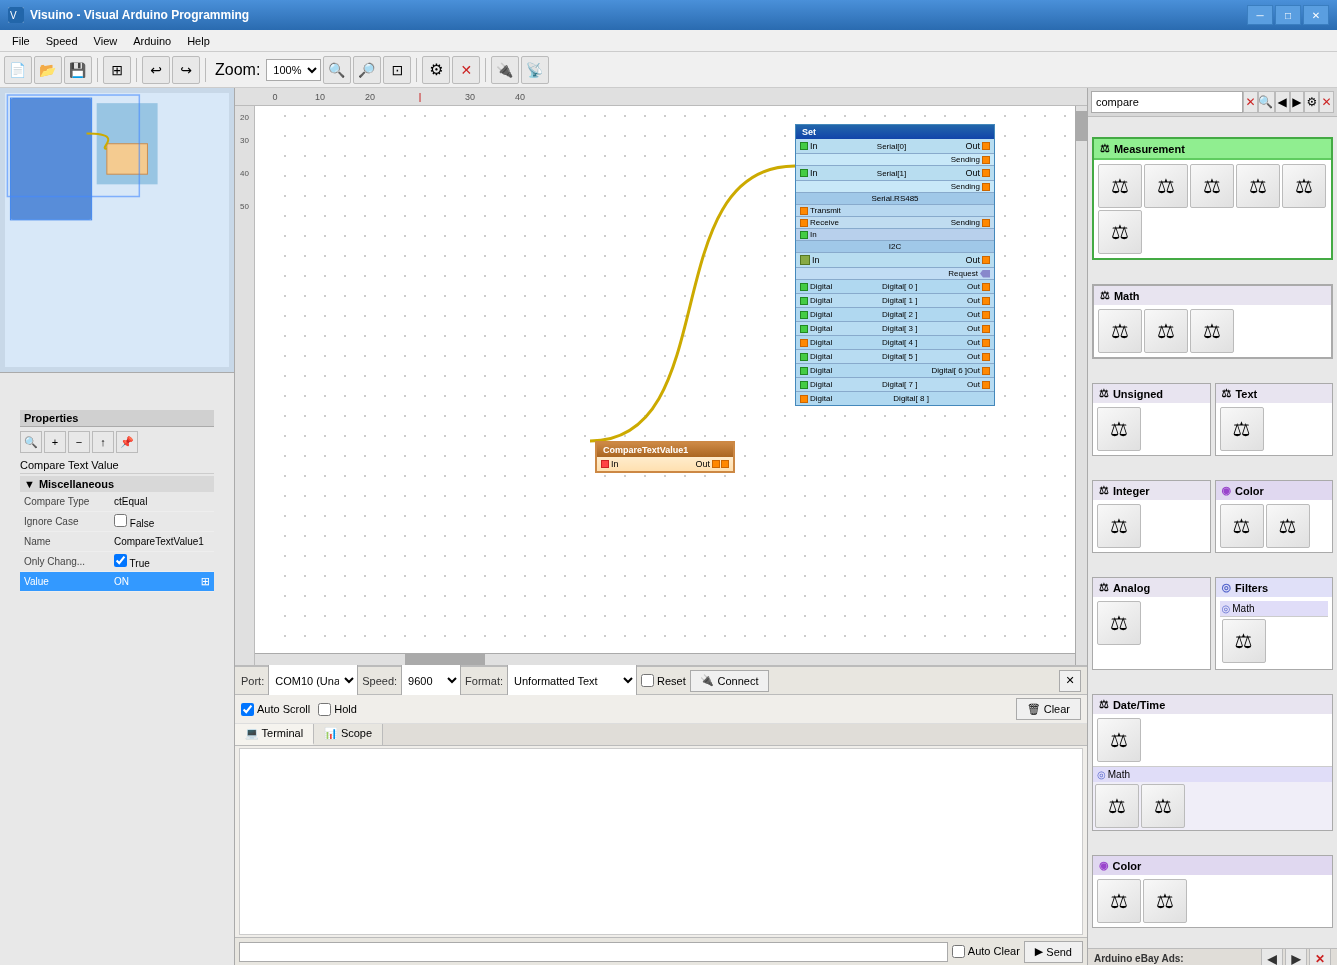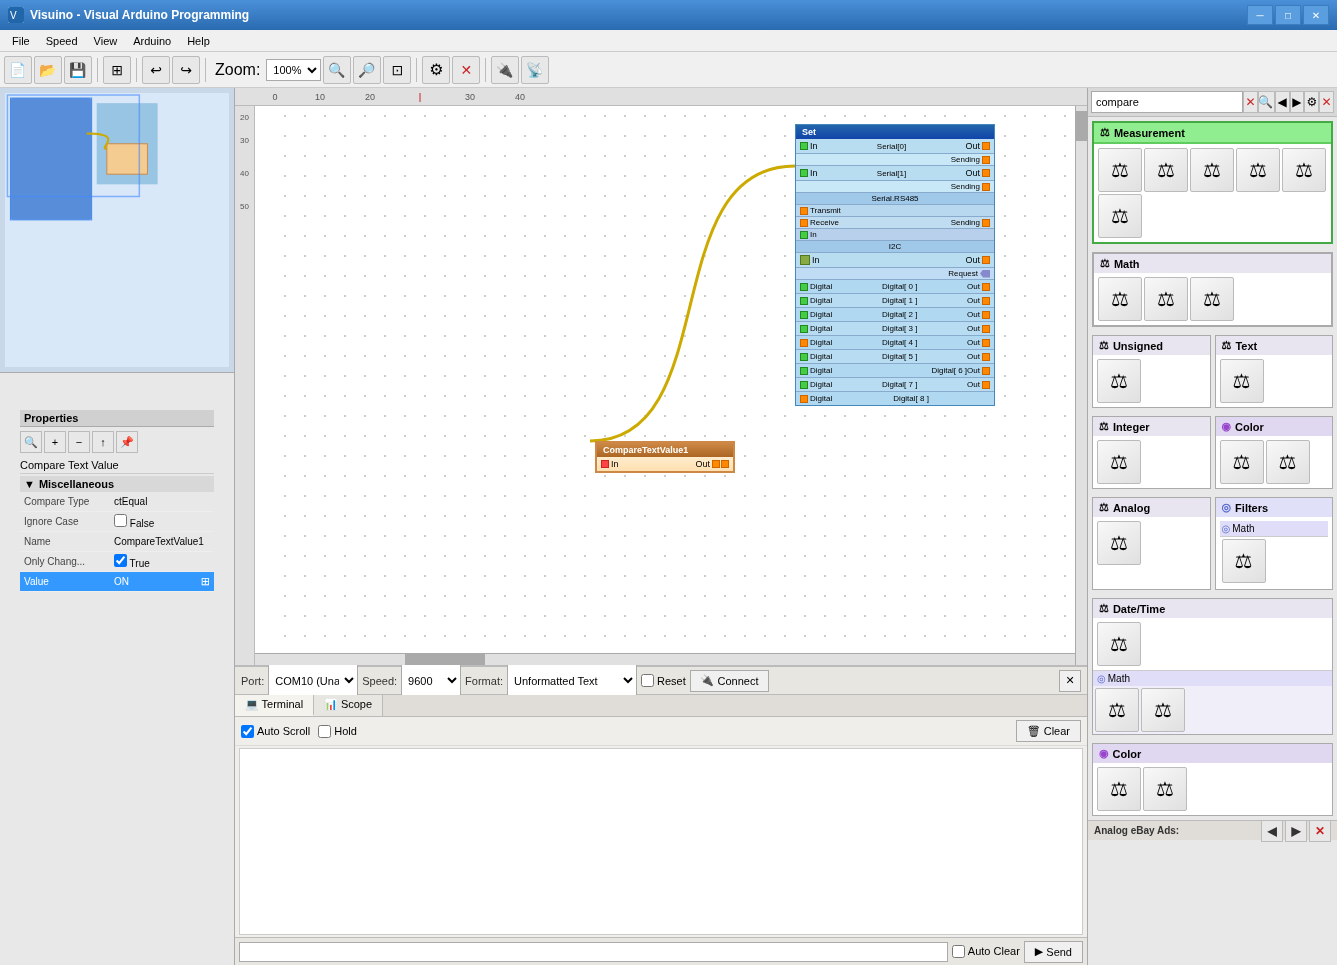--- a/index.html
+++ b/index.html
@@ -209,20 +209,21 @@
     .auto-clear-label { display: flex; gap: 3px; font-size: 11px; }
 
     
     #right-panel {
       width: 250px;
       background: #e8e8e8;
       border-left: 1px solid #aaa;
       display: flex;
       flex-direction: column;
       overflow-y: auto;
+      gap: 16px;
     }
     #search-bar {
       display: flex;
       align-items: center;
       padding: 3px;
       background: #d8d8d8;
       border-bottom: 1px solid #bbb;
     }
     #search-input {
       flex: 1;
@@ -602,48 +603,48 @@
         </label>
         <button class="serial-btn">
           <span>🔌</span>
           <span>Connect</span>
         </button>
         <div style="margin-left:auto;">
           <div class="serial-btn" style="width:22px;height:22px;padding:0;display:flex;align-items:center;justify-content:center;">✕</div>
         </div>
       </div>
 
-      <div id="serial-tabs">
-        <div class="serial-tab active">
-          <span>💻</span>
-          <span>Terminal</span>
-        </div>
-        <div class="serial-tab">
-          <span>📊</span>
-          <span>Scope</span>
-        </div>
-      </div>
-
       <div id="serial-controls">
         <label class="checkbox-label">
           <input type="checkbox" checked="" style="">
           <span>Auto Scroll</span>
         </label>
         <label class="checkbox-label">
           <input type="checkbox" style="">
           <span>Hold</span>
         </label>
         <div style="margin-left:auto;">
           <button class="serial-btn clear-btn">
             <span>🗑</span>
             <span>Clear</span>
           </button>
         </div>
       </div>
 
+      <div id="serial-tabs">
+        <div class="serial-tab active">
+          <span>💻</span>
+          <span>Terminal</span>
+        </div>
+        <div class="serial-tab">
+          <span>📊</span>
+          <span>Scope</span>
+        </div>
+      </div>
+
       <div id="terminal-area"></div>
 
       <div id="send-bar">
         <input type="text" id="send-input" placeholder="" style="">
         <label class="auto-clear-label">
           <input type="checkbox" style="">
           <span>Auto Clear</span>
         </label>
         <button class="serial-btn">
           <span>▶</span>
@@ -790,21 +791,21 @@
         <span style="color:#9944cc;">◉</span>
         <span>Color</span>
       </div>
       <div class="comp-group-content">
         <div class="comp-icon">⚖</div>
         <div class="comp-icon">⚖</div>
       </div>
     </div>
 
     <div id="arduino-ads">
-      <span>Analog eBay Ads:</span>
+      <span>Arduino eBay Ads:</span>
       <div style="margin-left:auto; display:flex; gap:2px;">
         <div class="search-btn">◀</div>
         <div class="search-btn">▶</div>
         <div class="search-btn" style="color:#cc2222;">✕</div>
       </div>
     </div>
   </div>
 
 </div>
 

